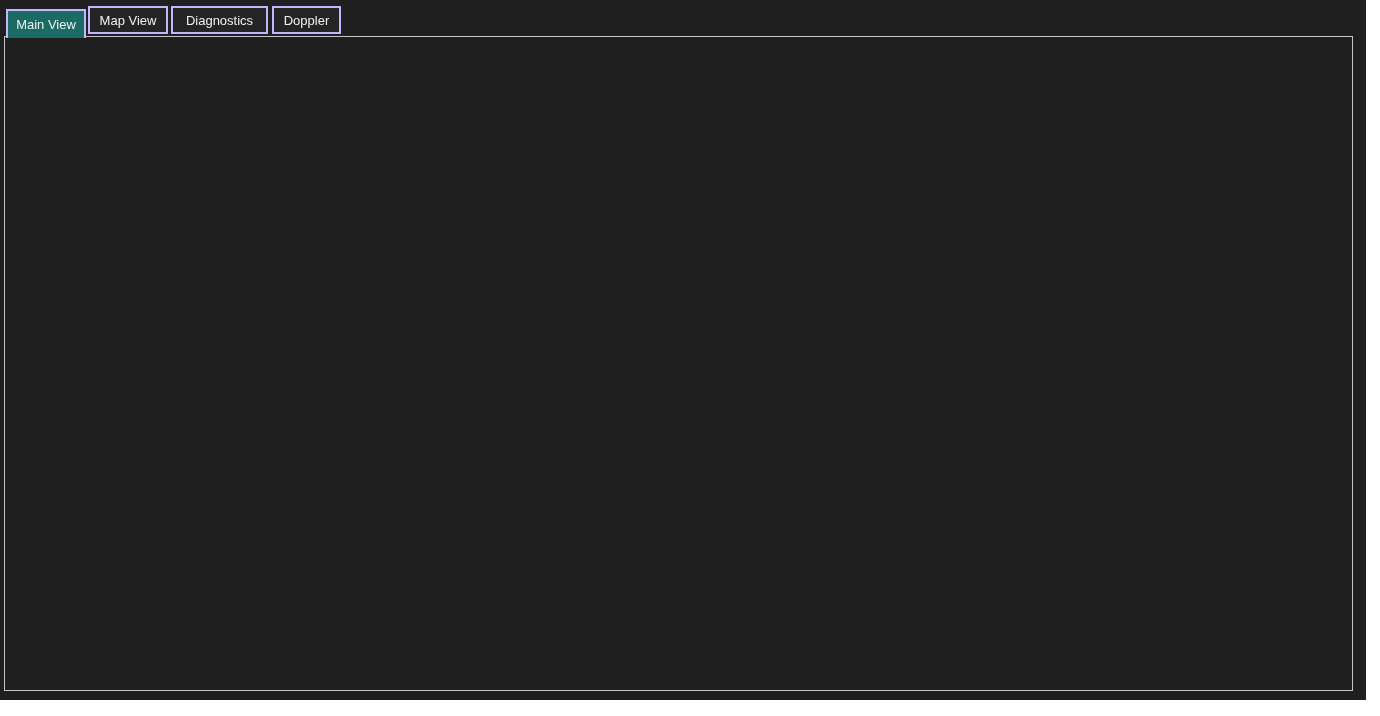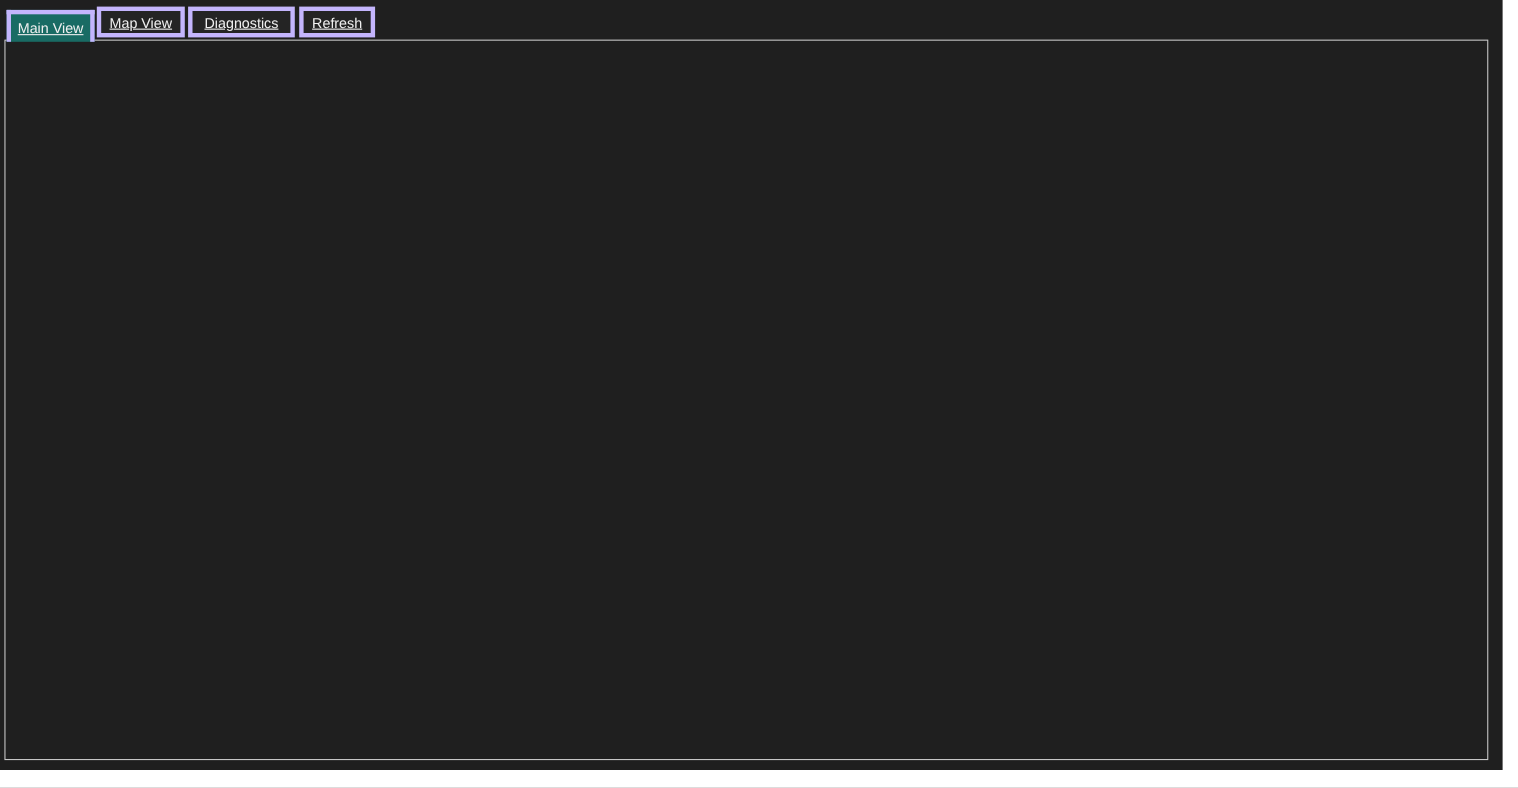--- a/index.html
+++ b/index.html
@@ -1,20 +1,20 @@
 <!DOCTYPE html>
 <html><head>
 <meta charset="utf-8">
 <style>
   html,body{margin:0;padding:0;background:#ffffff;}
   body{width:1380px;height:716px;position:relative;font-family:"Liberation Sans",sans-serif;-webkit-font-smoothing:antialiased;}
   .app{position:absolute;left:0;top:0;width:1366px;height:700px;background:#1f1f1f;overflow:hidden;}
   
-  .tab{position:absolute;top:6px;height:28px;box-sizing:border-box;background:#242424;border:4px solid #c4b5fd;color:#f0f0f0;
-       font-size:13px;display:flex;align-items:center;justify-content:center;z-index:1;cursor:default;text-decoration:underline;}
+  .tab{position:absolute;top:6px;height:28px;box-sizing:border-box;background:#242424;border:2px solid #c4b5fd;color:#f0f0f0;
+       font-size:13px;display:flex;align-items:center;justify-content:center;z-index:1;cursor:default;}
   .tab.active{top:9px;height:29px;background:#196b64;border-bottom:none;z-index:3;}
   
   .panel{position:absolute;left:4px;top:36px;width:1349px;height:655px;border:1px solid #c6c6c6;background:#1f1f1f;box-sizing:border-box;z-index:2;}
   .lbl{position:absolute;color:#f0f0f0;font-size:13px;white-space:nowrap;}
   
   .combo{position:absolute;height:26px;background:#2b2b2b;border:1px solid #a8a8a8;box-sizing:border-box;display:flex;}
   .combo .field{flex:1;}
   .combo .arrowbtn{width:17px;border-left:1px solid #a8a8a8;background:#323232;display:flex;align-items:center;justify-content:center;color:#e8e8e8;font-size:7px;}
   
   .btn{position:absolute;height:29px;box-sizing:border-box;background:#2d2d2d;border:1px solid #bdbdbd;color:#f2f2f2;
@@ -44,21 +44,21 @@
   .scrollthumb{position:absolute;right:3px;top:184px;width:2px;height:350px;background:#e6e6e6;}
 </style>
 </head>
 <body>
 
 <div class="app">
 
   <div class="tab active" style="left:6px;width:80px;">Main View</div>
   <div class="tab" style="left:88px;width:80px;">Map View</div>
   <div class="tab" style="left:171px;width:97px;">Diagnostics</div>
-  <div class="tab" style="left:272px;width:69px;">Refresh</div>
+  <div class="tab" style="left:272px;width:69px;">Doppler</div>
 
   <div class="panel"></div>
 
   <div class="lbl" style="left:24px;top:51px;">STM32 USB:</div>
   <div class="combo" style="left:105px;top:44px;width:236px;">
     <div class="field"></div>
     <div class="arrowbtn">
       <span>▼</span>
     </div>
   </div>

